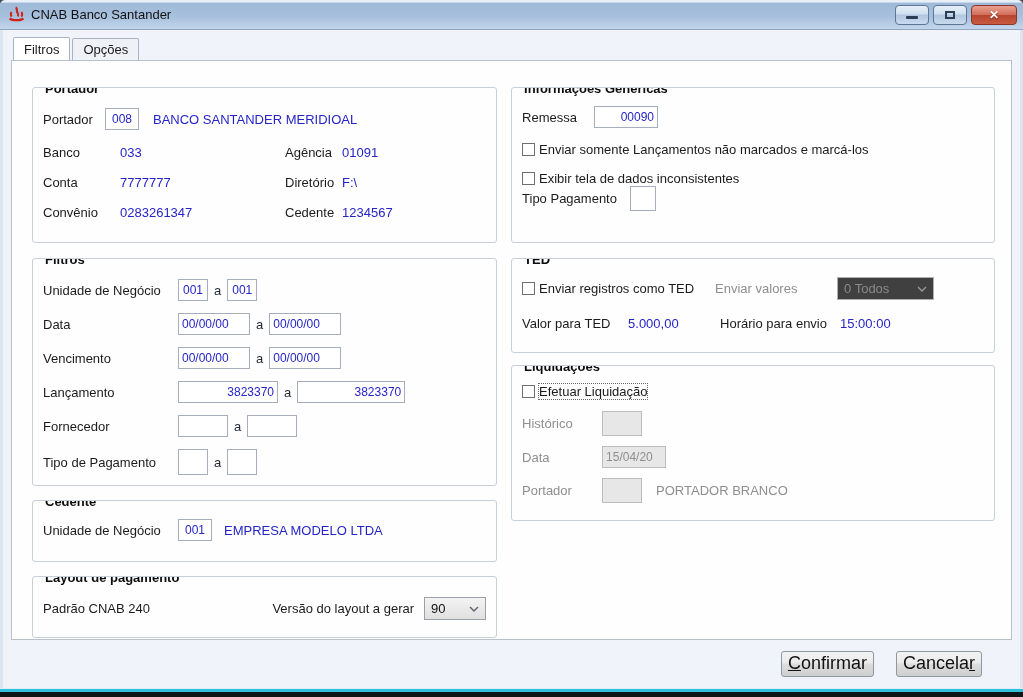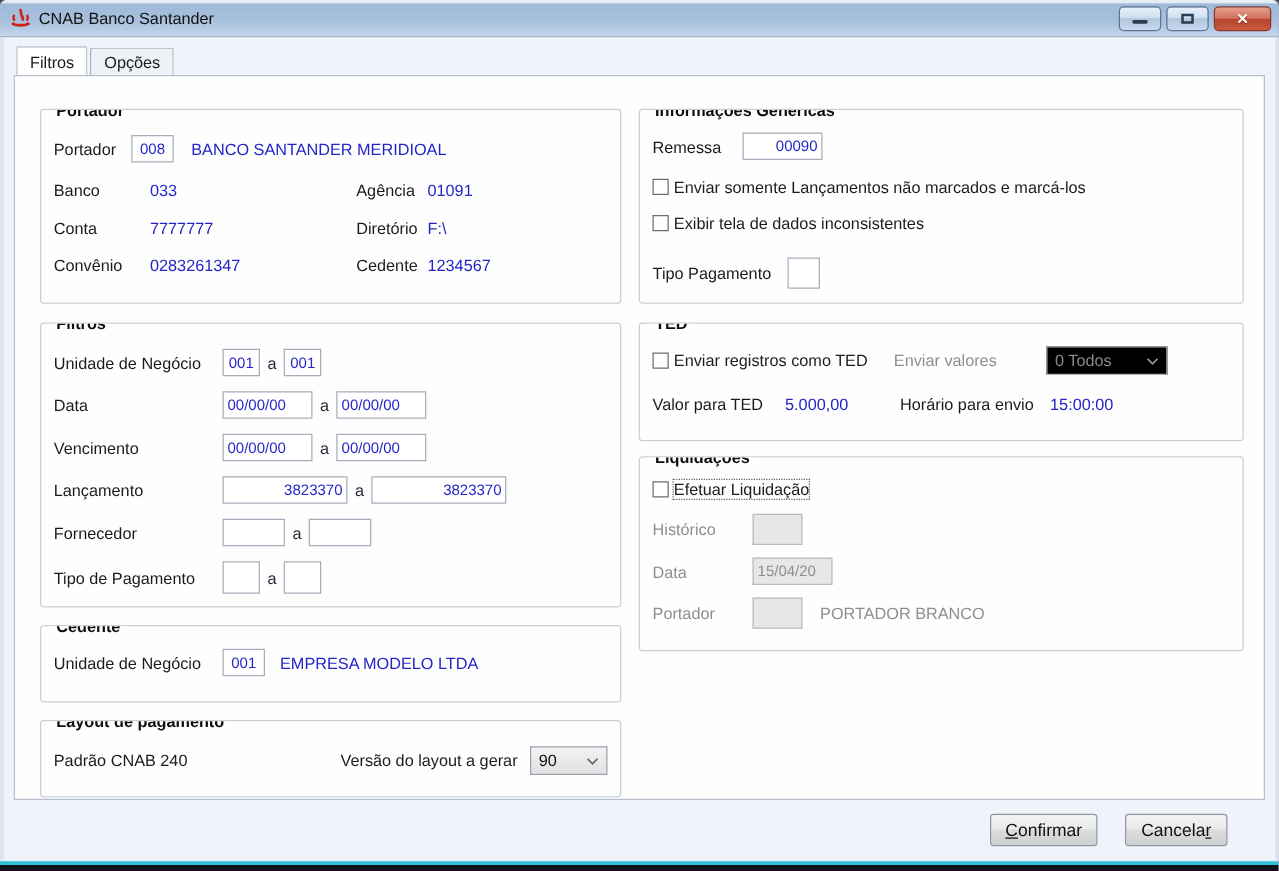--- a/index.html
+++ b/index.html
@@ -51,32 +51,32 @@
       font-size:12px;padding:0 3px;outline:none;}
   .tb.ra{text-align:right;}
   .tb.dis{background:#e7e7e7;border-color:#bcbcbc;color:#8e8e8e;}
   .cb{width:13px;height:13px;border:1px solid #6e6e6e;background:#fff;display:inline-block;
       flex-shrink:0;margin-right:4px;cursor:pointer;}
   .cbl{font-size:13px;color:#1b1b1b;}
   .cbl.focus{outline:1px dotted #666;}
   .combo{display:inline-flex;align-items:center;justify-content:space-between;height:23px;
       border:1px solid #99a0ab;background:linear-gradient(#f3f3f3,#e0e0e0);
       padding:0 6px;font-size:13px;color:#111;cursor:pointer;}
-  .combo.dis{background:#000000;color:#8a8a8a;border-color:#b0b0b0;cursor:default;}
+  .combo.dis{background:#404040;color:#8a8a8a;border-color:#b0b0b0;cursor:default;}
   .chev{display:inline-flex;margin-left:8px;}
   
   .w30{width:30px;} .w34{width:34px;} .w44{width:64px;} .w50{width:50px;} .w72{width:72px;} .w100{width:100px;} .w108{width:108px;}
   .lw62{width:62px;} .lw77{width:77px;} .lw135{width:135px;}
   .lw72{width:72px;}
   
   .footer{height:47px;display:flex;align-items:center;justify-content:flex-end;
           gap:22px;padding-right:30px;}
   .btn{min-width:86px;height:26px;border:1px solid #8e98a3;border-radius:3px;
      background:linear-gradient(180deg,#f3f3f3 0%,#ebebeb 45%,#dddddd 50%,#cfcfcf 100%);
-     font-size:14px;color:#111;cursor:pointer;}
+     font-size:18px;color:#111;cursor:pointer;}
   .u{text-decoration:underline;}
   
   .bottom-edge{height:9px;}
   .be-light{height:1px;background:#ddeff6;}
   .be-cyan{height:3px;background:#31bfd9;}
   .be-dark{height:5px;background:#101318;}
 </style>
 </head>
 <body>
 
@@ -225,21 +225,21 @@
             <input class="tb w44 ra" value="00090" style="">
           </div>
           <div class="frow" style="margin-top:14px;">
             <span class="cb"></span>
             <span class="cbl">Enviar somente Lançamentos não marcados e marcá-los</span>
           </div>
           <div class="frow" style="margin-top:14px;">
             <span class="cb"></span>
             <span class="cbl">Exibir tela de dados inconsistentes</span>
           </div>
-          <div class="frow" style="margin-top:20px;align-items:center;">
+          <div class="frow" style="margin-top:0;align-items:center;">
             <span class="lbl" style="width:108px;">Tipo Pagamento</span>
             <input class="tb" style="width: 26px; height: 25px;" value="">
           </div>
         </div>
 
         <div class="group" style="height:95px;margin-top:15px;">
           <span class="group-title">TED</span>
           <div class="frow" style="margin-top:2px;">
             <span class="cb"></span>
             <span class="cbl" style="width:176px;">Enviar registros como TED</span>

